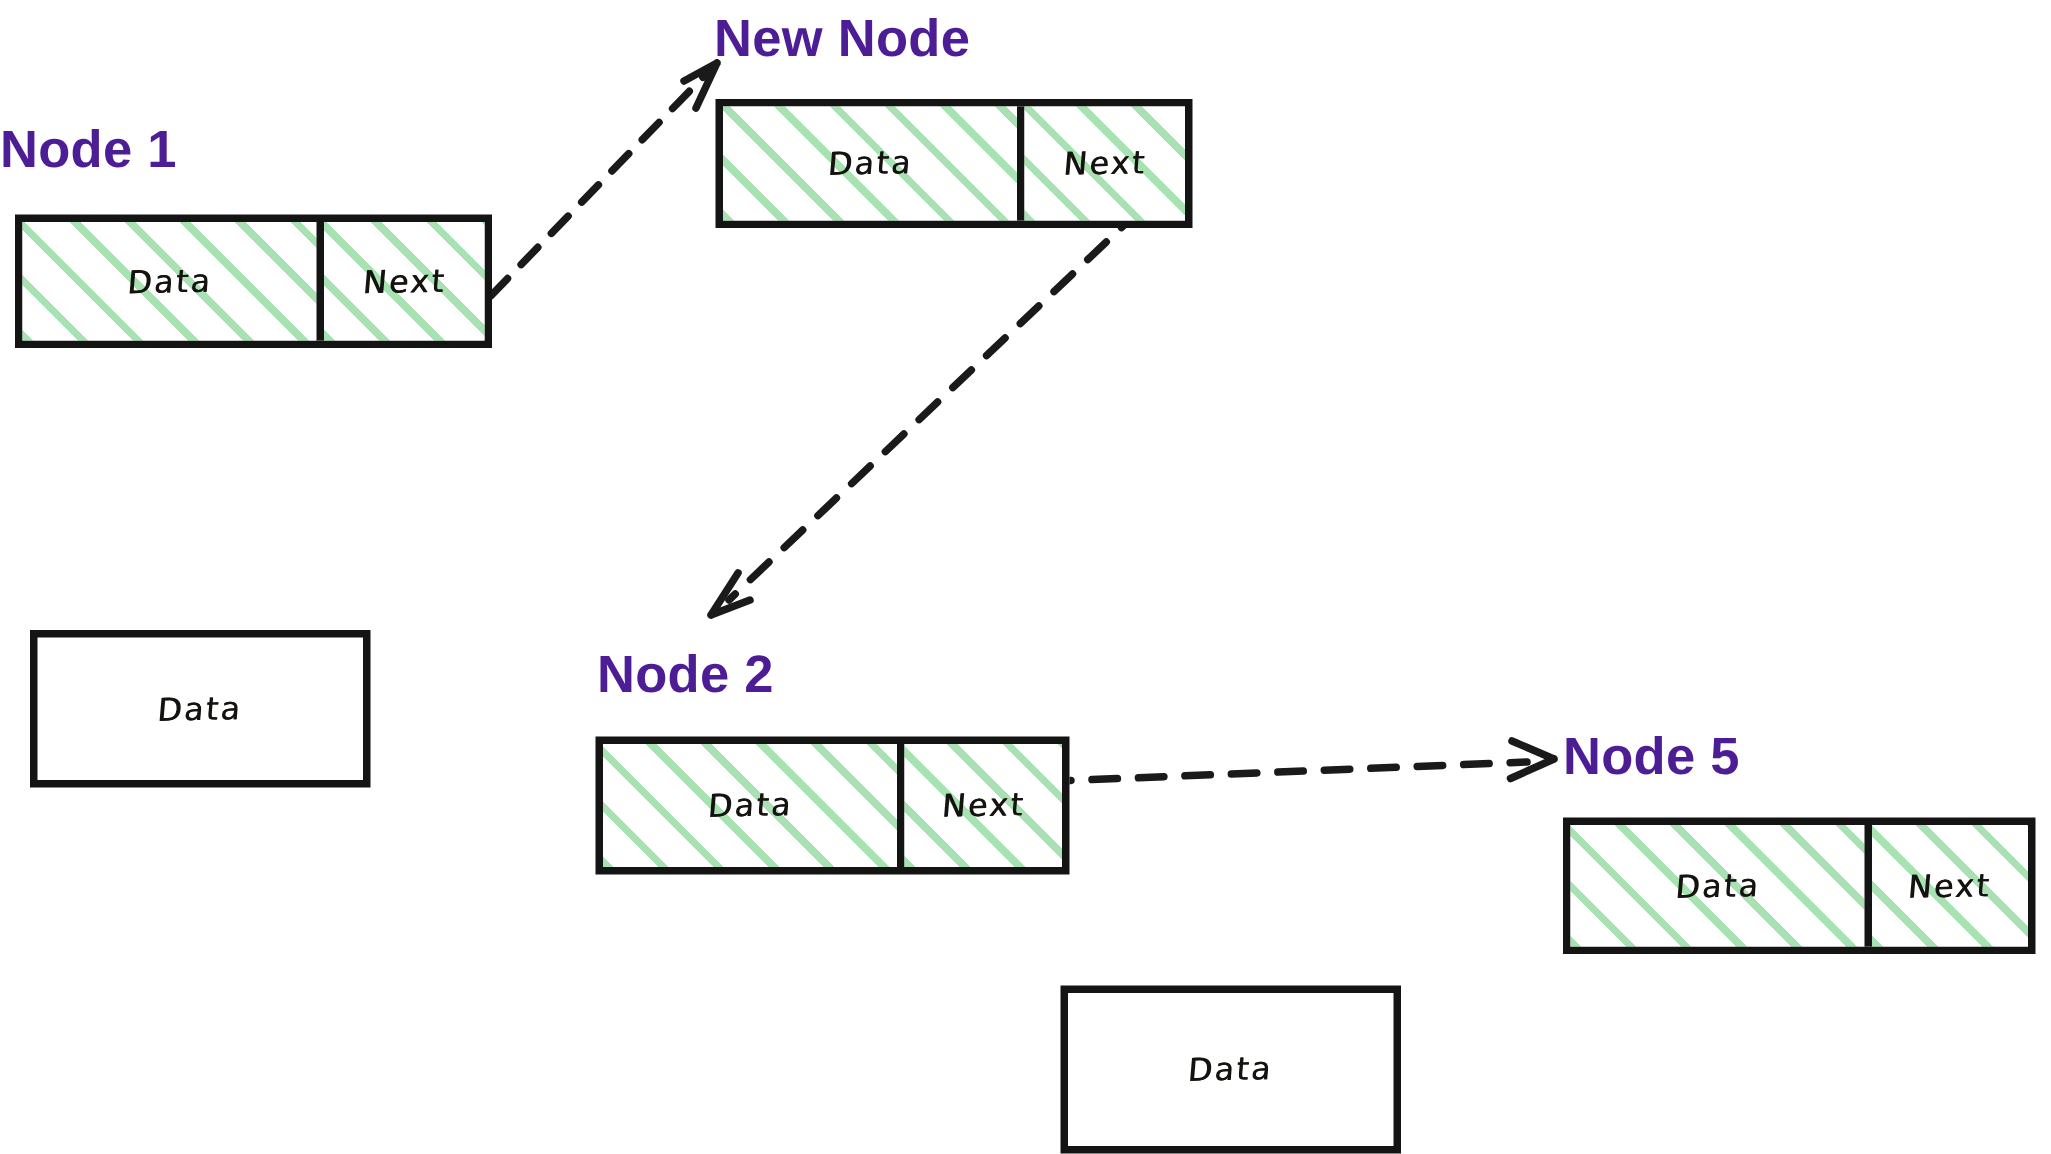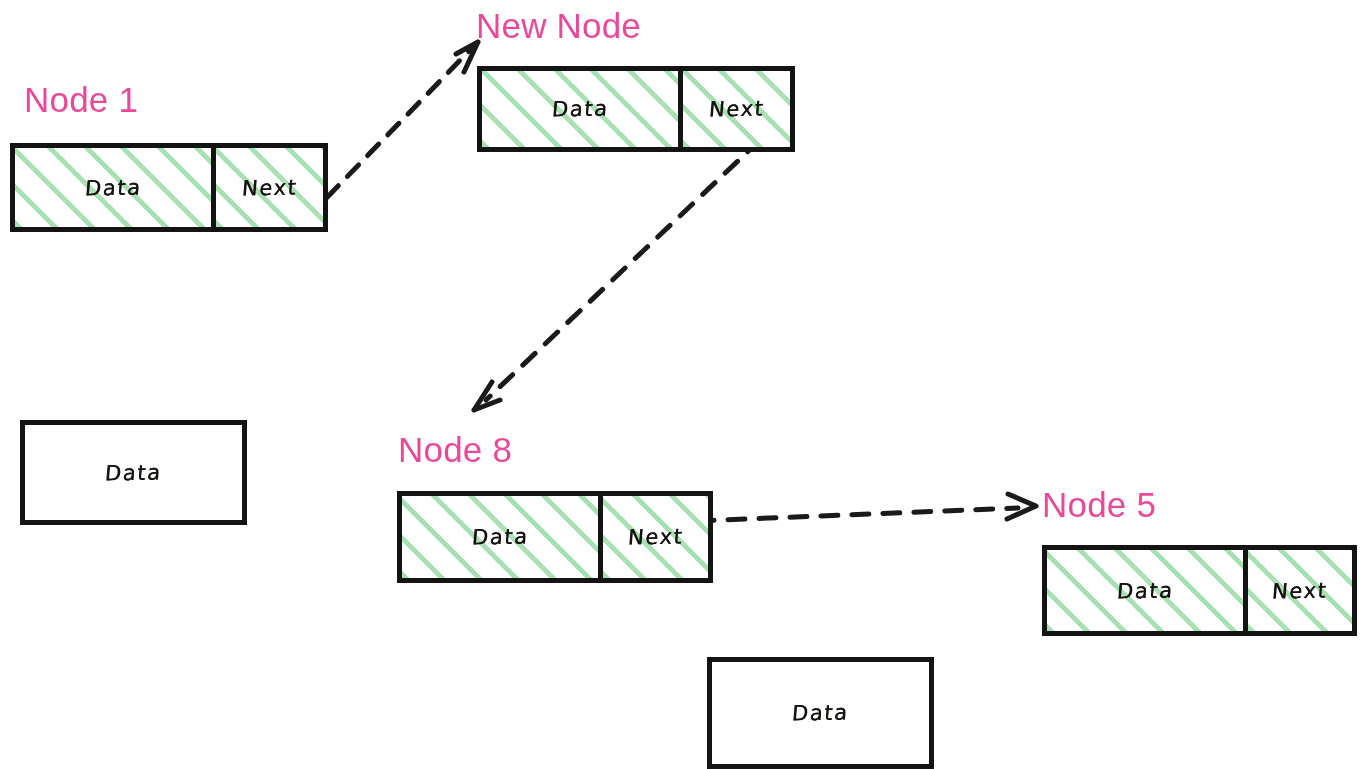--- a/index.html
+++ b/index.html
@@ -22,22 +22,22 @@
     left: 0;
     width: 1367px;
     height: 769px;
   }
 
   
   .node-label {
     position: absolute;
     font-family: "Liberation Sans", sans-serif;
     font-size: 35px;
-    font-weight: 400;
-    color: #ec4899;
+    font-weight: 700;
+    color: #4c1d95;
     letter-spacing: 0.2px;
     white-space: nowrap;
     line-height: 1;
   }
 
   
   .node-box {
     position: absolute;
     box-sizing: border-box;
     border: 5px solid #141414;
@@ -113,21 +113,21 @@
     <path d="M 760 140 L 486 400" fill="none" stroke="#1a1a1a" stroke-width="5" stroke-linecap="round" stroke-dasharray="17 14"></path>
     <path d="M 474 410 L 500 400 M 474 410 L 492 382" fill="none" stroke="#1a1a1a" stroke-width="5" stroke-linecap="round" stroke-linejoin="round"></path>
   </g>
 
   <g>
     <path d="M 697 521 L 1018 508" fill="none" stroke="#1a1a1a" stroke-width="5" stroke-linecap="round" stroke-dasharray="17 14"></path>
     <path d="M 1036 506 L 1008 494 M 1036 506 L 1007 519" fill="none" stroke="#1a1a1a" stroke-width="5" stroke-linecap="round" stroke-linejoin="round"></path>
   </g>
 </svg>
 
-<div class="node-label" style="left:24px; top:82px;">Node 1</div>
+<div class="node-label" style="left:0; top:82px;">Node 1</div>
 
 <div class="node-box" id="box-node1" style="left:10px; top:143px; width:318px; height:89px;">
   <div class="cell divided hatch-green" style="width:201px;">
     <span class="cell-text">Data</span>
   </div>
   <div class="cell hatch-green" style="flex:1;">
     <span class="cell-text">Next</span>
   </div>
 </div>
 
@@ -135,21 +135,21 @@
 
 <div class="node-box" id="box-new-node" style="left:477px; top:66px; width:318px; height:86px;">
   <div class="cell divided hatch-green" style="width:201px;">
     <span class="cell-text">Data</span>
   </div>
   <div class="cell hatch-green" style="flex:1;">
     <span class="cell-text">Next</span>
   </div>
 </div>
 
-<div class="node-label" style="left:398px; top:432px;">Node 8</div>
+<div class="node-label" style="left:398px; top:432px;">Node 2</div>
 
 <div class="node-box" id="box-node2" style="left:397px; top:491px; width:316px; height:92px;">
   <div class="cell divided hatch-green" style="width:201px;">
     <span class="cell-text">Data</span>
   </div>
   <div class="cell hatch-green" style="flex:1;">
     <span class="cell-text">Next</span>
   </div>
 </div>
 

